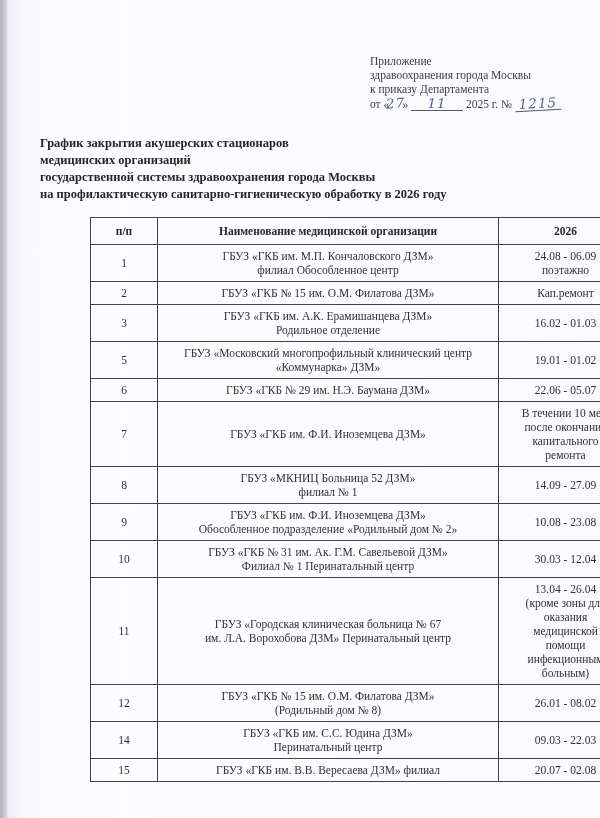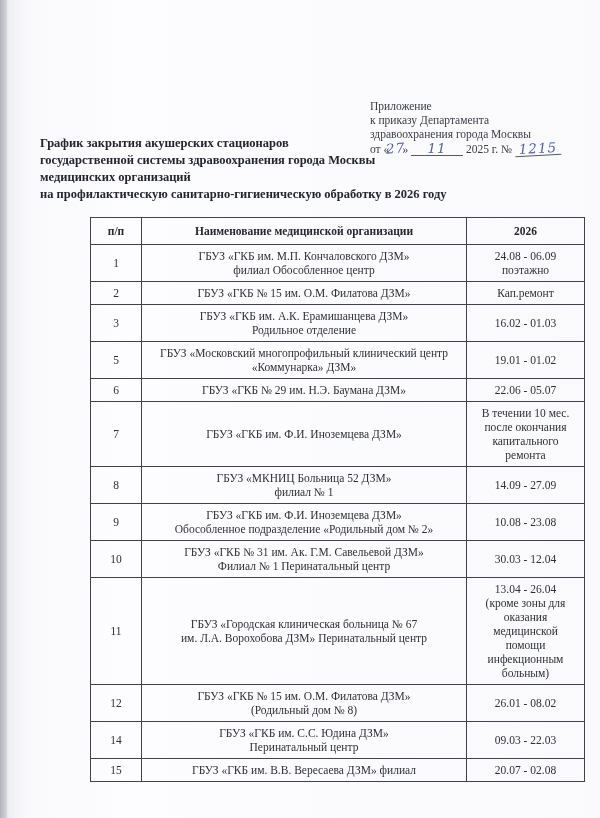--- a/index.html
+++ b/index.html
@@ -26,21 +26,20 @@
   }
   
   .approval {
     position: absolute;
     left: 370px;
     top: 55px;
     width: 220px;
     font-size: 11.5px;
     line-height: 13.8px;
     color: #3a3c46;
-    margin-top: 45px;
   }
   .approval .line { white-space: nowrap; }
   .dateline { margin-top: 1px; white-space: nowrap; }
   .hand {
     font-family: "DejaVu Serif", serif;
     font-style: italic;
     color: #53659c;
     font-size: 13.5px;
     letter-spacing: 1px;
   }
@@ -87,44 +86,44 @@
   table.schedule th, table.schedule td {
     border: 1px solid #41414b;
     text-align: center;
     vertical-align: middle;
     padding: 4px 6px;
     white-space: pre-line;
     overflow-wrap: break-word;
   }
   table.schedule th {
     font-weight: bold;
-    padding: 6px 4px;
+    padding: 6px 12px;
     color: #26272f;
   }
   .col-num { width: 42px; }
   .col-name { width: 316px; }
   .col-period { width: 109px; }
 </style>
 </head>
 <body>
 
 <div class="paper">
   <div class="scan-edge"></div>
 
   <div class="approval">
     <div class="line">Приложение</div>
+    <div class="line">здравоохранения города Москвы</div>
     <div class="line">к приказу Департамента</div>
-    <div class="line">здравоохранения города Москвы</div>
     <div class="dateline"><span>от «</span><span class="hand hand-day">27</span><span>»</span> <span class="blank-month"><span class="hand">11</span></span><span> 2025 г. № </span><span class="blank-number"><span class="hand">1215</span></span></div>
   </div>
 
   <div class="doc-title">
     <div>График закрытия акушерских стационаров</div>
+    <div>медицинских организаций</div>
     <div>государственной системы здравоохранения города Москвы</div>
-    <div>медицинских организаций</div>
     <div>на профилактическую санитарно-гигиеническую обработку в 2026 году</div>
   </div>
 
   <table class="schedule">
     <thead>
       <tr>
         <th class="col-num">п/п</th>
         <th class="col-name">Наименование медицинской организации</th>
         <th class="col-period">2026</th>
       </tr>

